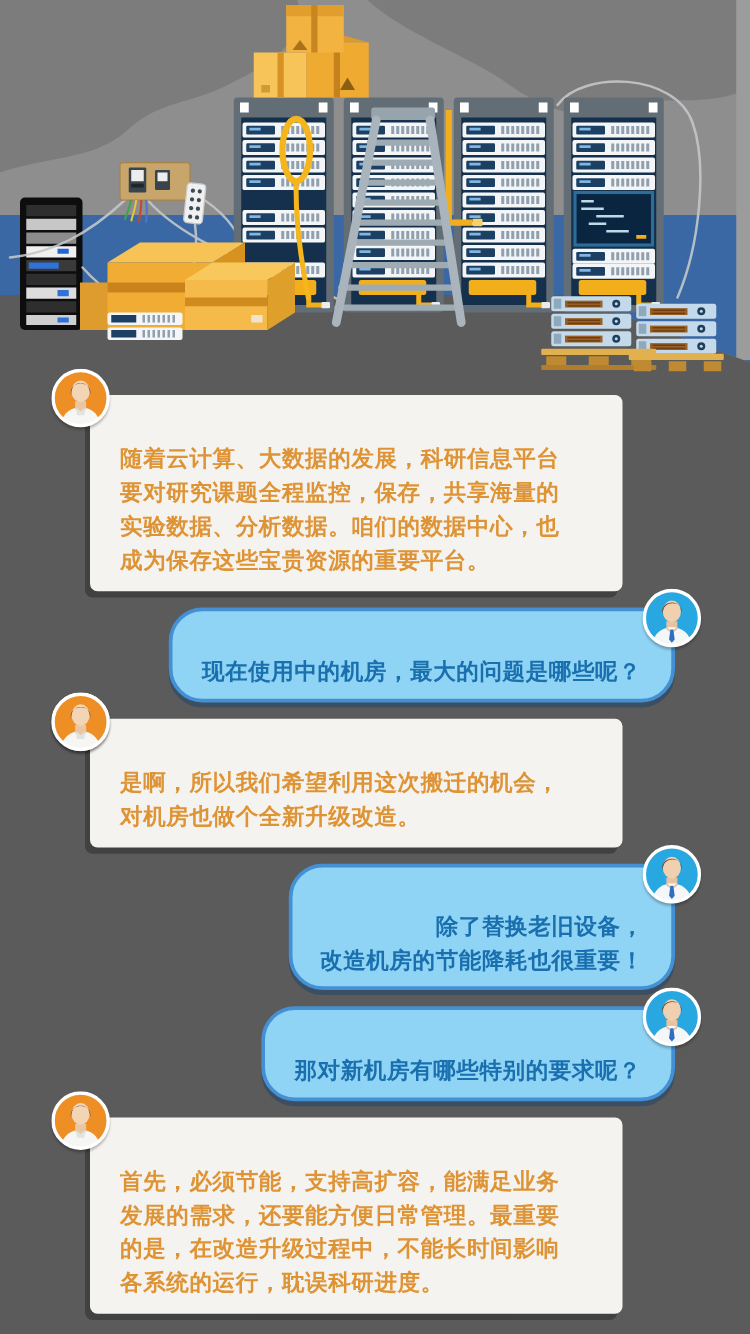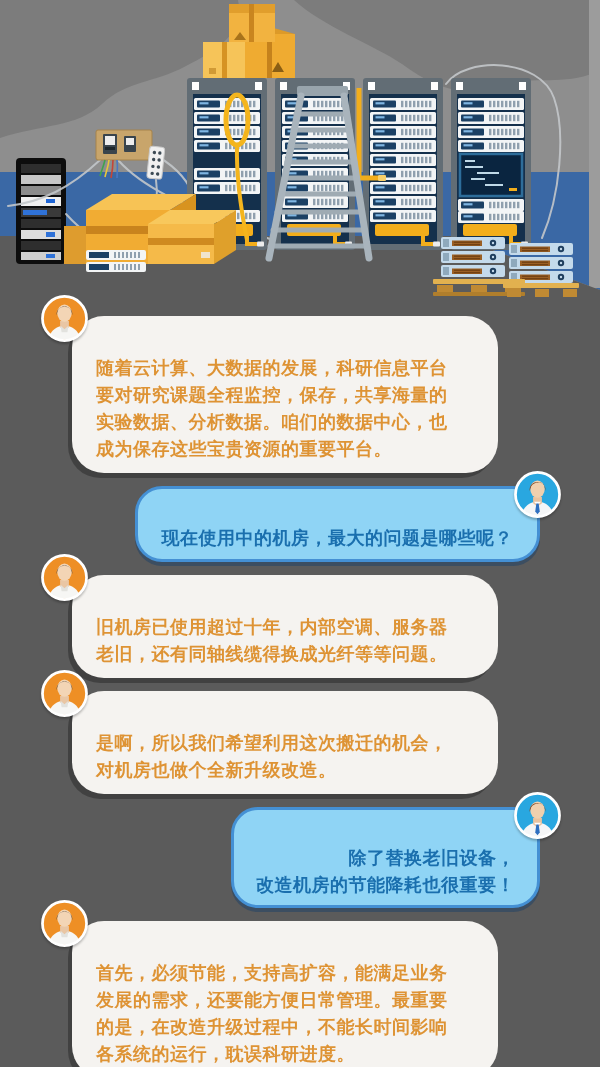--- a/index.html
+++ b/index.html
@@ -12,21 +12,21 @@
   .msg{position:relative}
   .msg + .msg{margin-top:13px}
   .msg.left{padding-left:72px;padding-right:102px}
   .msg.right{display:flex;justify-content:flex-end;padding-right:60px;padding-left:56px}
   .av{position:absolute;width:47px;height:47px;z-index:2;
       filter:drop-shadow(0 2px 1px rgba(0,0,0,.25))}
   .msg.left  .av{left:41px;top:-21px}
   .msg.right .av{right:39px;top:-15px}
   .bubble{white-space:pre-line;font-size:18px;line-height:27px;font-weight:700;
           letter-spacing:.5px;box-sizing:border-box}
-  .msg.left .bubble{background:#F5F3F0;color:#DE9334;border-radius:32px;
+  .msg.left .bubble{background:#F5F3F0;color:#DE9334;border-radius:6px;
           padding:11px 18px 11px 24px;width:100%;
           box-shadow:-4px 5px 0 rgba(0,0,0,.28)}
   .msg.right .bubble{background:#8FD4F5;color:#1A6FAE;border:3px solid #4490D4;
           border-radius:27px;padding:8px 24px;text-align:center;
           box-shadow:0 4px 0 rgba(23,62,105,.45)}
   .msg.right.align-r .bubble{text-align:right;padding:7px 22px}
 </style>
 </head>
 <body>
 
@@ -355,24 +355,20 @@
     </div>
 
     <div class="msg left">
       <svg class="av" viewBox="0 0 48 48">
         <circle cx="24" cy="24" r="22.5" fill="#EE8F25"></circle>
         <g clip-path="url(#avclip)">
             <use href="#person-a"></use>
           </g>
         <circle cx="24" cy="24" r="22.5" fill="none" stroke="#FFFFFF" stroke-width="2.8"></circle>
       </svg>
-      <div class="bubble">
-        <span>旧机房已使用超过十年，内部空调、服务器
-老旧，还有同轴线缆得换成光纤等等问题。</span>
-      </div>
     </div>
 
     <div class="msg left">
       <svg class="av" viewBox="0 0 48 48">
         <circle cx="24" cy="24" r="22.5" fill="#EE8F25"></circle>
         <g clip-path="url(#avclip)">
             <use href="#person-a"></use>
           </g>
         <circle cx="24" cy="24" r="22.5" fill="none" stroke="#FFFFFF" stroke-width="2.8"></circle>
       </svg>
@@ -389,20 +385,32 @@
             <use href="#person-b"></use>
           </g>
         <circle cx="24" cy="24" r="22.5" fill="none" stroke="#FFFFFF" stroke-width="2.8"></circle>
       </svg>
       <div class="bubble">
         <span>除了替换老旧设备，
 改造机房的节能降耗也很重要！</span>
       </div>
     </div>
 
+    <div class="msg right">
+      <svg class="av" viewBox="0 0 48 48">
+        <circle cx="24" cy="24" r="22.5" fill="#29A7E0"></circle>
+        <g clip-path="url(#avclip)">
+            <use href="#person-b"></use>
+          </g>
+        <circle cx="24" cy="24" r="22.5" fill="none" stroke="#FFFFFF" stroke-width="2.8"></circle>
+      </svg>
+      <div class="bubble">
+        <span>那对新机房有哪些特别的要求呢？</span>
+      </div>
+    </div>
 
     <div class="msg left">
       <svg class="av" viewBox="0 0 48 48">
         <circle cx="24" cy="24" r="22.5" fill="#EE8F25"></circle>
         <g clip-path="url(#avclip)">
             <use href="#person-a"></use>
           </g>
         <circle cx="24" cy="24" r="22.5" fill="none" stroke="#FFFFFF" stroke-width="2.8"></circle>
       </svg>
       <div class="bubble">

